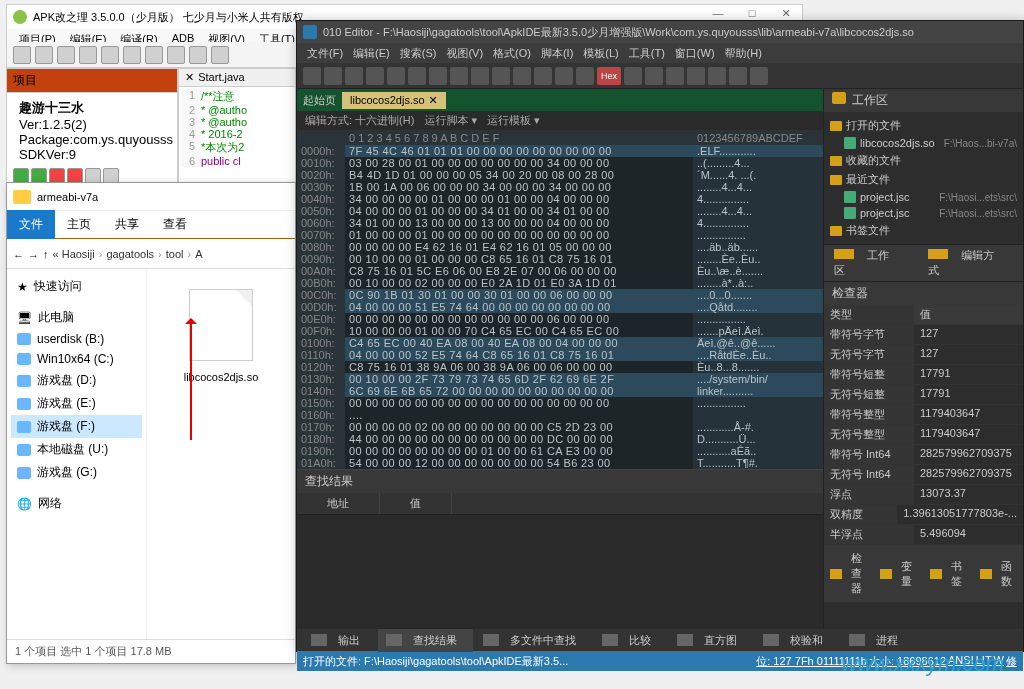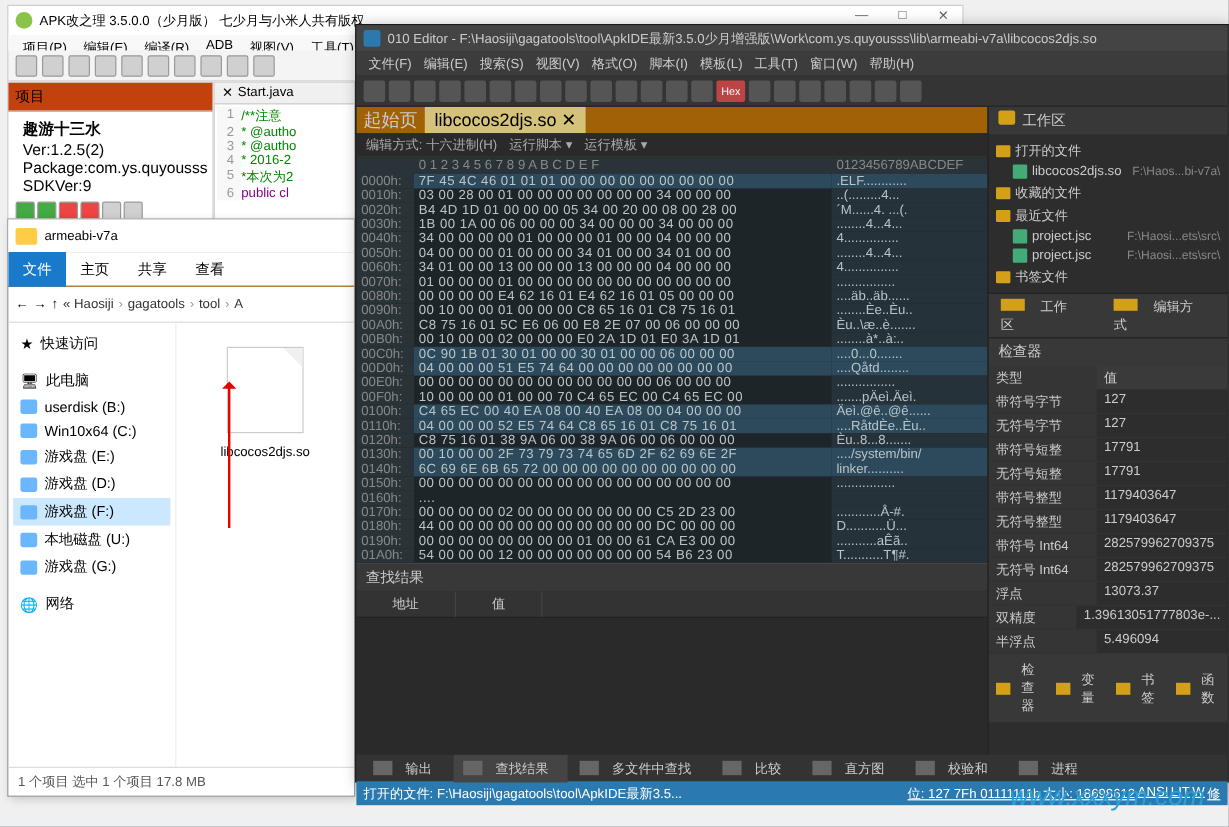--- a/index.html
+++ b/index.html
@@ -63,21 +63,21 @@
 .editor-win { position:absolute; left:296px; top:20px; width:728px; height:632px; background:#293134; color:#ccc; z-index:5; border:1px solid #1a1a1a; box-shadow:2px 2px 12px rgba(0,0,0,.3); }
 .ed-title { height:22px; background:#444; display:flex; align-items:center; padding:0 6px; gap:6px; font-size:11px; }
 .ed-title .ico { width:14px; height:14px; background:#2a7ab0; border-radius:2px; }
 .ed-menu { height:20px; background:#3c3c3c; display:flex; gap:2px; padding:0 6px; font-size:11px; align-items:center; }
 .ed-menu span { padding:2px 4px; }
 .ed-tools { height:26px; background:#343434; display:flex; align-items:center; gap:3px; padding:0 6px; border-bottom:1px solid #222; }
 .ed-tools .ti { width:18px; height:18px; background:#555; border-radius:2px; }
 .ed-tools .hex { background:#bb4444; width:24px; font-size:9px; color:#fff; text-align:center; line-height:18px; }
 .ed-body { display:flex; height:calc(100% - 90px); }
 .ed-left { flex:1; display:flex; flex-direction:column; overflow:hidden; }
-.ed-tabs { height:22px; background:#a16207; display:flex; align-items:center; padding:0 6px; font-size:15px; gap:6px; }
+.ed-tabs { height:22px; background:#14532d; display:flex; align-items:center; padding:0 6px; font-size:11px; gap:6px; }
 .ed-tab { background:#d4c27a; color:#000; padding:2px 8px; display:flex; gap:4px; align-items:center; }
 .ed-opts { height:20px; background:#2a2a2a; display:flex; align-items:center; padding:0 8px; font-size:11px; gap:10px; color:#aaa; border-bottom:1px solid #333; }
 .ed-hex { font-family:Consolas,monospace; font-size:11px; background:#1e2528; overflow:hidden; flex:0 0 auto; }
 .ed-hexhead { display:flex; background:#2a3438; color:#888; }
 .ed-hexhead .off { width:48px; padding:1px 4px; }
 .ed-hexhead .bytes { flex:1; padding:1px 4px; }
 .ed-hexhead .asc { width:130px; padding:1px 4px; }
 .ed-hexrow { display:flex; }
 .ed-hexrow .off { width:48px; padding:0 4px; color:#888; background:#2a3438; }
 .ed-hexrow .bytes { flex:1; padding:0 4px; color:#b8c4c8; letter-spacing:.4px; }
@@ -245,25 +245,25 @@
           <div class="navitem">
             <span class="navico"></span>
             <span>userdisk (B:)</span>
           </div>
           <div class="navitem">
             <span class="navico"></span>
             <span>Win10x64 (C:)</span>
           </div>
           <div class="navitem">
             <span class="navico"></span>
-            <span>游戏盘 (E:)</span>
+            <span>游戏盘 (D:)</span>
           </div>
           <div class="navitem">
             <span class="navico"></span>
-            <span>游戏盘 (D:)</span>
+            <span>游戏盘 (E:)</span>
           </div>
           <div class="navitem sel">
             <span class="navico"></span>
             <span>游戏盘 (F:)</span>
           </div>
           <div class="navitem">
             <span class="navico"></span>
             <span>本地磁盘 (U:)</span>
           </div>
           <div class="navitem">

